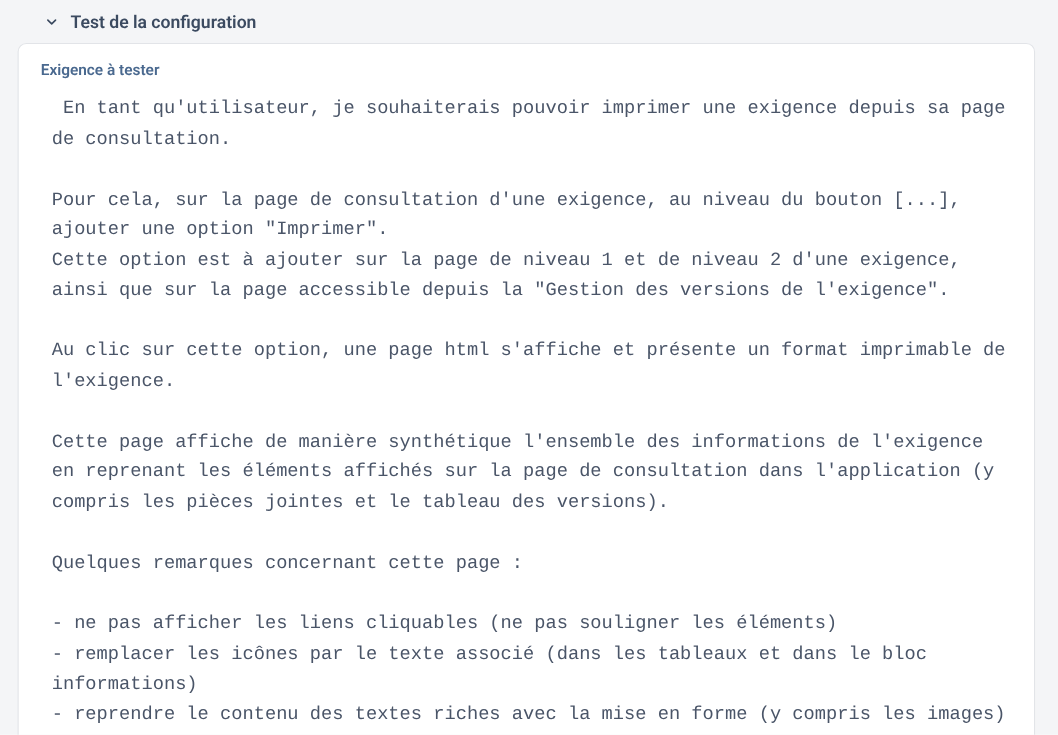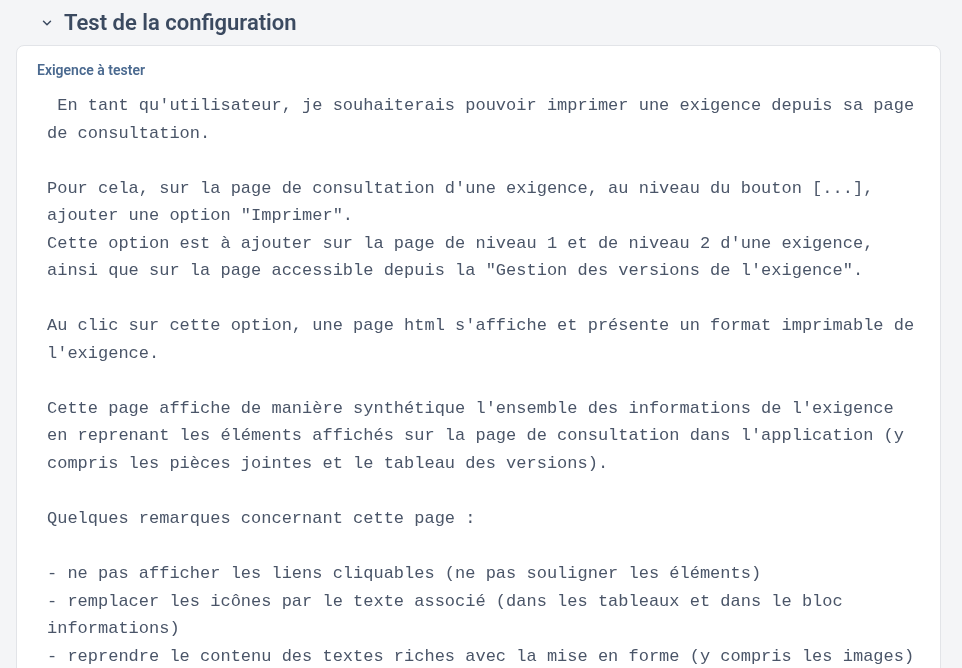--- a/index.html
+++ b/index.html
@@ -20,21 +20,21 @@
       align-items: center;
       padding: 10px 18px 10px 40px;
       cursor: pointer;
     }
     .section-header .chevron {
       margin-right: 10px;
       display: inline-flex;
       align-items: center;
     }
     .section-title {
-      font-size: 22px;
+      font-size: 16px;
       font-weight: 600;
       color: #3b4a60;
     }
     .panel {
       background: #ffffff;
       border: 1px solid #e2e4e8;
       border-radius: 8px;
       margin: 0 21px 16px 16px;
       padding: 16px 20px 22px 20px;
     }

